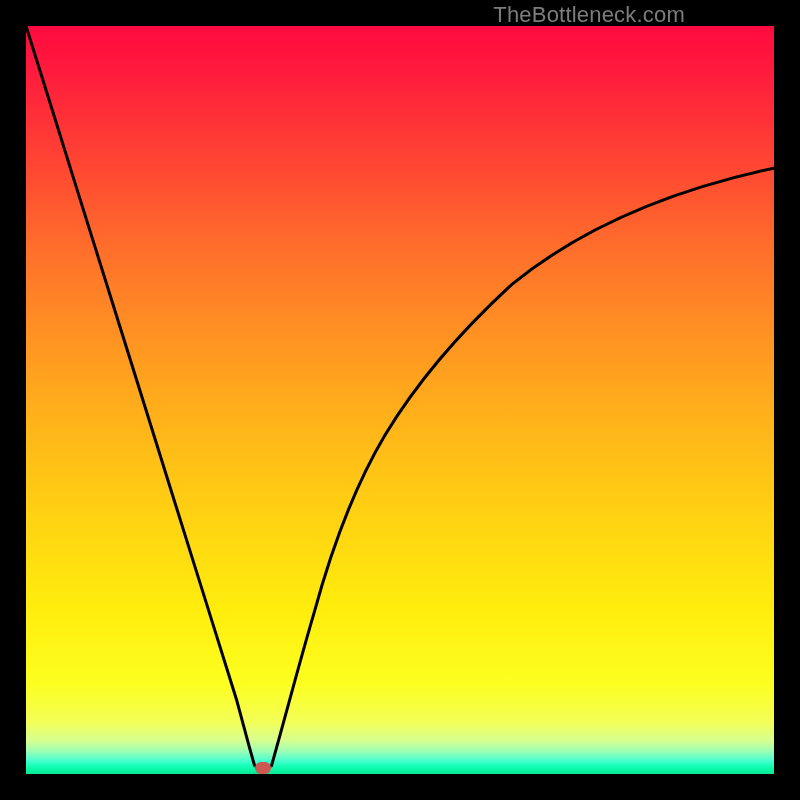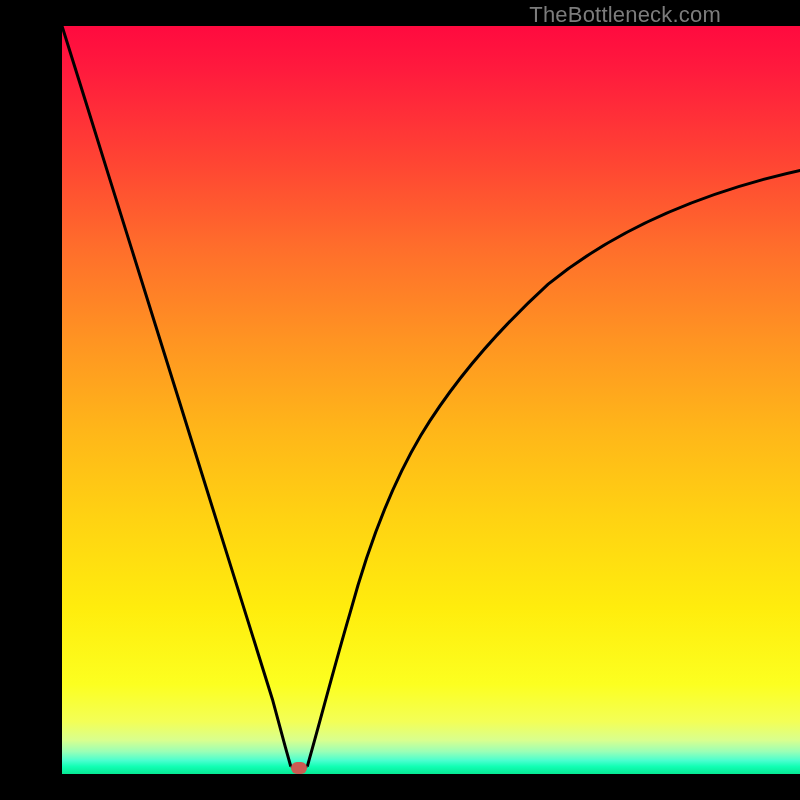--- a/index.html
+++ b/index.html
@@ -10,21 +10,20 @@
     background: #000;
     overflow: hidden;
   }
   .frame {
     position: absolute;
     left: 0;
     top: 0;
     width: 692px;
     height: 800px;
     background: #000;
-    margin-left: 36px;
   }
   .plot-area {
     position: absolute;
     left: 26px;
     top: 26px;
     width: 748px;
     height: 748px;
     overflow: hidden;
   }
   .gradient {

